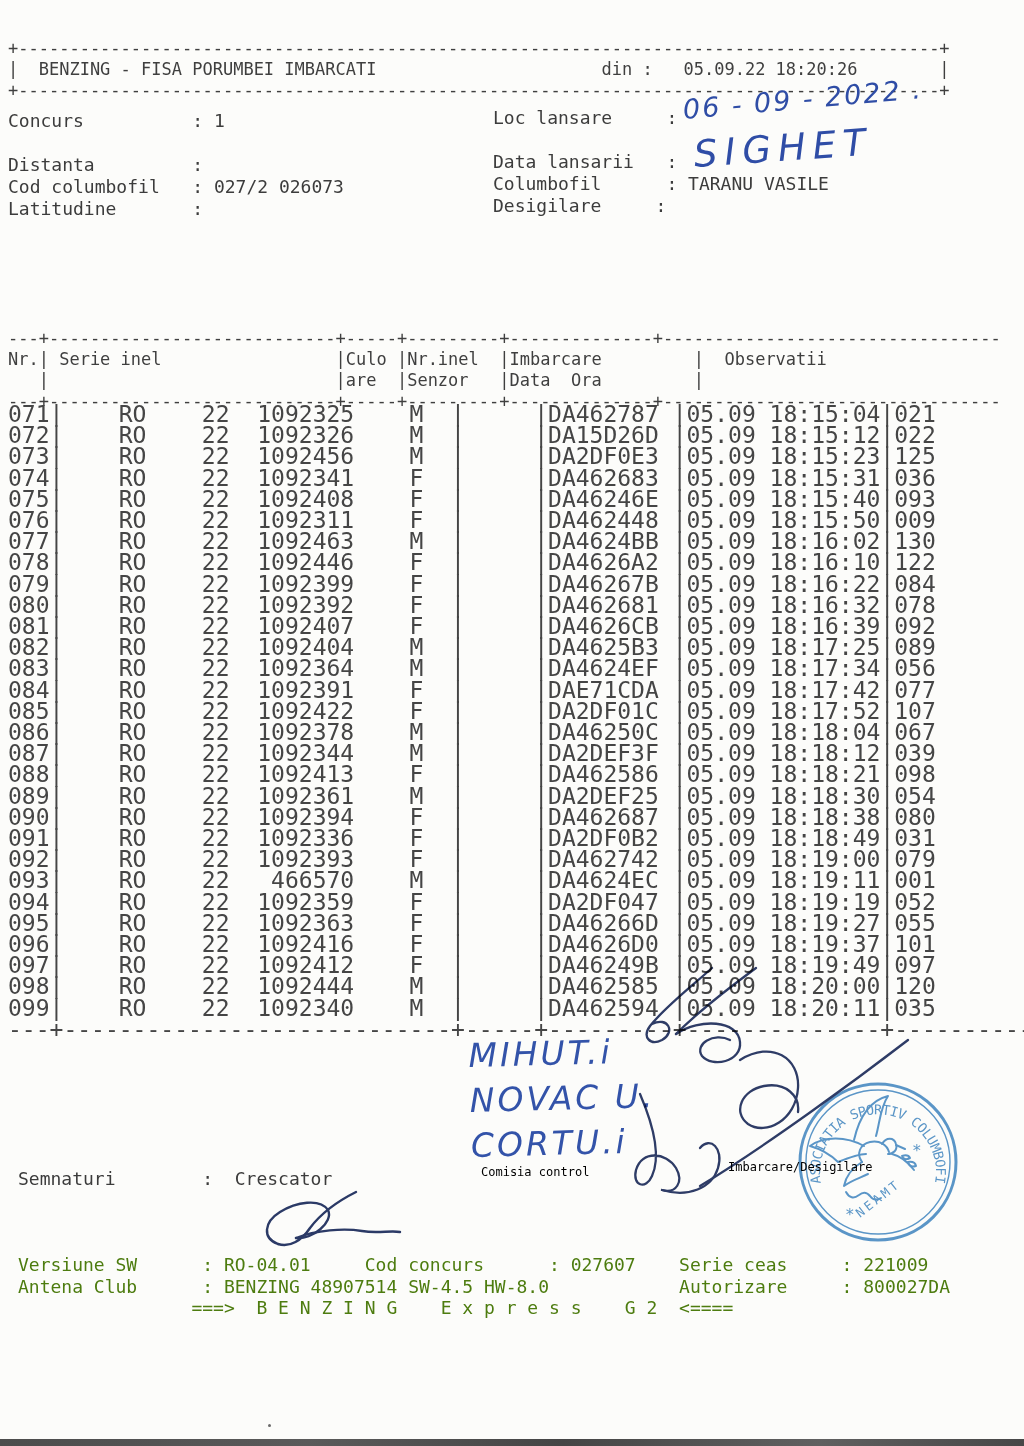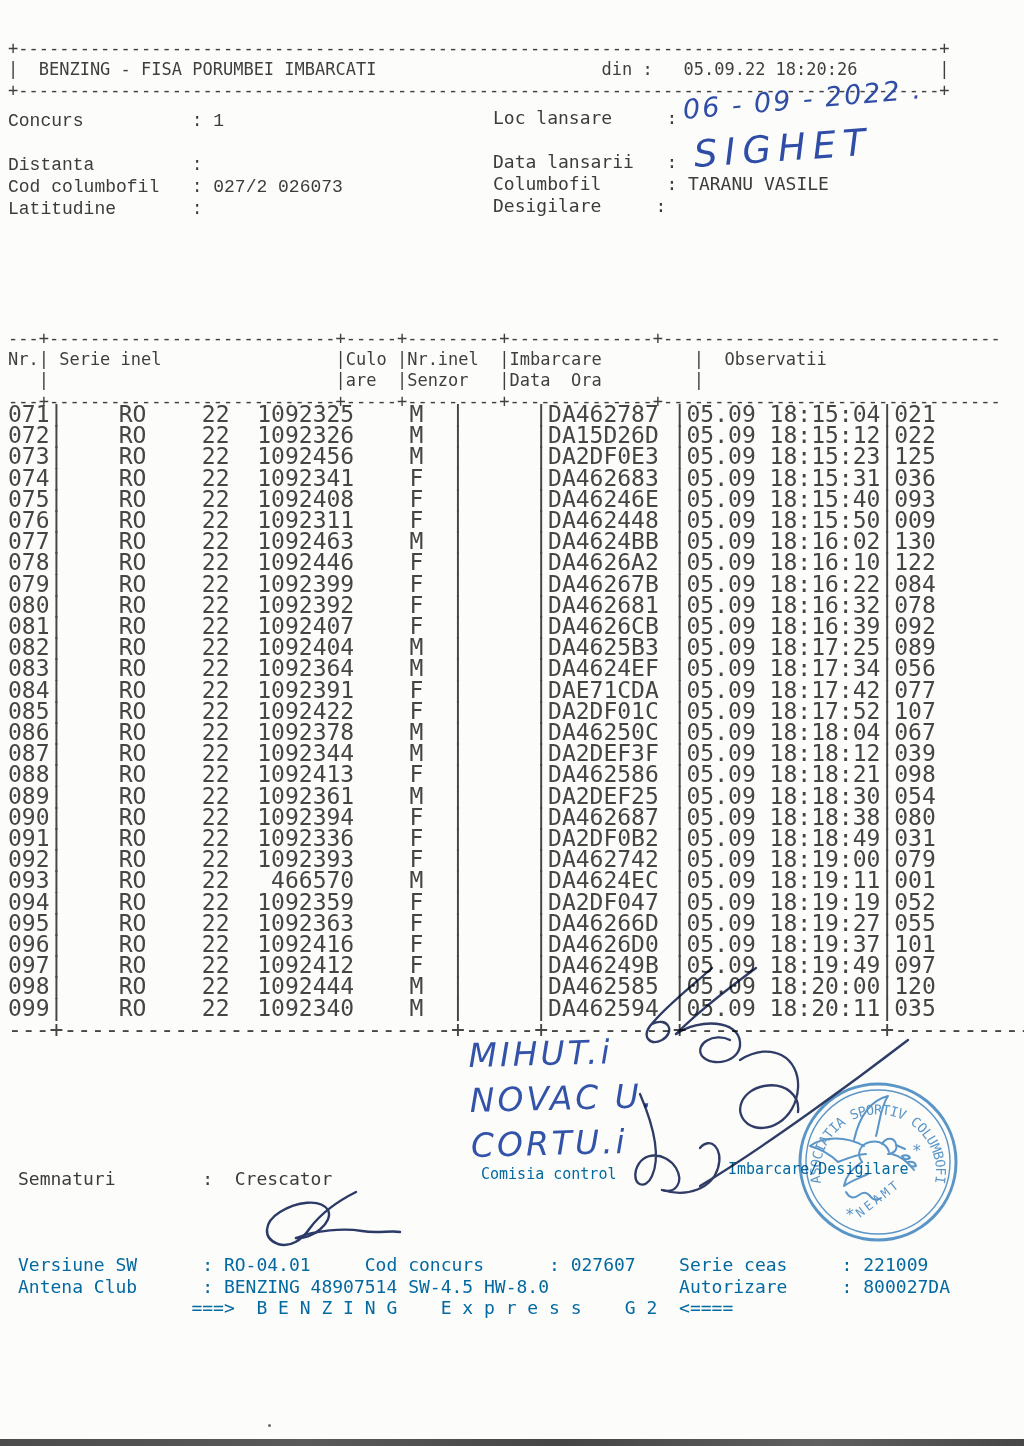--- a/index.html
+++ b/index.html
@@ -6,22 +6,22 @@
   .paper{
     position:relative; width:1024px; height:1446px; margin:0 auto;
     background:#fcfcfa; overflow:hidden;
     font-family:"DejaVu Sans Mono", monospace; color:#414141;
   }
   pre{margin:0; white-space:pre; font-family:"DejaVu Sans Mono", monospace;}
   .abs{position:absolute;}
   .mono17{font-size:17px; line-height:21px; color:#3f3f3f;}
   .mono17r{font-size:23px; line-height:21.2px; color:#454545;}
   .mono18{font-size:18px; line-height:22px; color:#3c3c3c;}
-  .mono18f{font-size:18px; line-height:21.5px; color:#0369a1;}
-  .label18{font-size:15px; color:#0369a1;}
+  .mono18f{font-size:18px; line-height:21.5px; color:#4d7c0f;}
+  .label18{font-size:12px; color:#000000;}
   .hand{
     font-family:"DejaVu Sans", sans-serif; font-style:italic;
     color:#2f4da6;
   }
   .hand-date{font-size:27px; letter-spacing:2px; transform:rotate(-5deg); transform-origin:left center;}
   .hand-loc{font-size:37px; letter-spacing:7px; transform:rotate(-4deg); transform-origin:left center;}
   .hand-names{font-size:33px; letter-spacing:3px; color:#3353a9; transform:rotate(-1.5deg); transform-origin:left top;}
   .hand-names div{height:45px;}
   .ink-overlay{position:absolute; left:0; top:0; pointer-events:none; mix-blend-mode:multiply;}
   .bottom-bar{position:absolute; left:0; bottom:0; width:1024px; height:7px;
@@ -30,21 +30,21 @@
 </style>
 </head>
 <body>
 
 <div class="paper">
 
   <pre id="header-box" class="abs mono17" style="left:8px; top:38px;">+------------------------------------------------------------------------------------------+
 |  BENZING - FISA PORUMBEI IMBARCATI                      din :   05.09.22 18:20:26        |
 +------------------------------------------------------------------------------------------+</pre>
 
-  <pre id="info-left" class="abs mono18" style="left:8px; top:110px;font-family:Liberation Mono, monospace;">Concurs          : 1
+  <pre id="info-left" class="abs mono18" style="left:8px; top:110px;">Concurs          : 1
 
 Distanta         : 
 Cod columbofil   : 027/2 026073
 Latitudine       : </pre>
   <pre id="info-right" class="abs mono18" style="left:493px; top:107px;">Loc lansare     : 
 
 Data lansarii   : 
 Columbofil      : TARANU VASILE
 Desigilare     : </pre>
 

